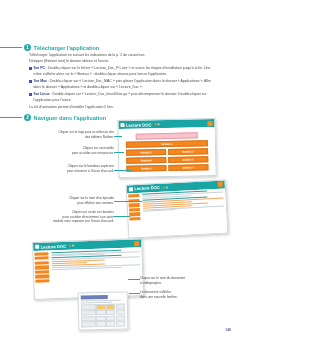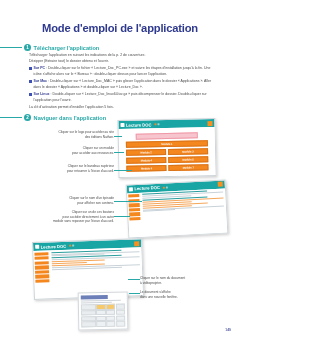--- a/index.html
+++ b/index.html
@@ -81,21 +81,20 @@
   .tbl div.h{background:#f6c96a;}
   .tbl div.hl{background:#e9edef;}
 
   .pgnum{position:absolute;right:9px;bottom:7px;font-size:3.4px;color:#5a63a8;font-weight:bold;}
 </style>
 </head>
 <body>
 
 <div class="page">
 
-  <div class="title">Mode d'emploi de l'application</div>
 
   <div class="sec" id="sec1">
     <div class="rule"></div>
     <div class="badge">1</div>
     <div class="lbl">Télécharger l'application</div>
   </div>
 
   <div class="body1">
     <div class="ln">Télécharger l'application en suivant les indications de la p. 2 de couverture.</div>
     <div class="ln">Dézipper (Extraire tout) le dossier obtenu et l'ouvrir.</div>

